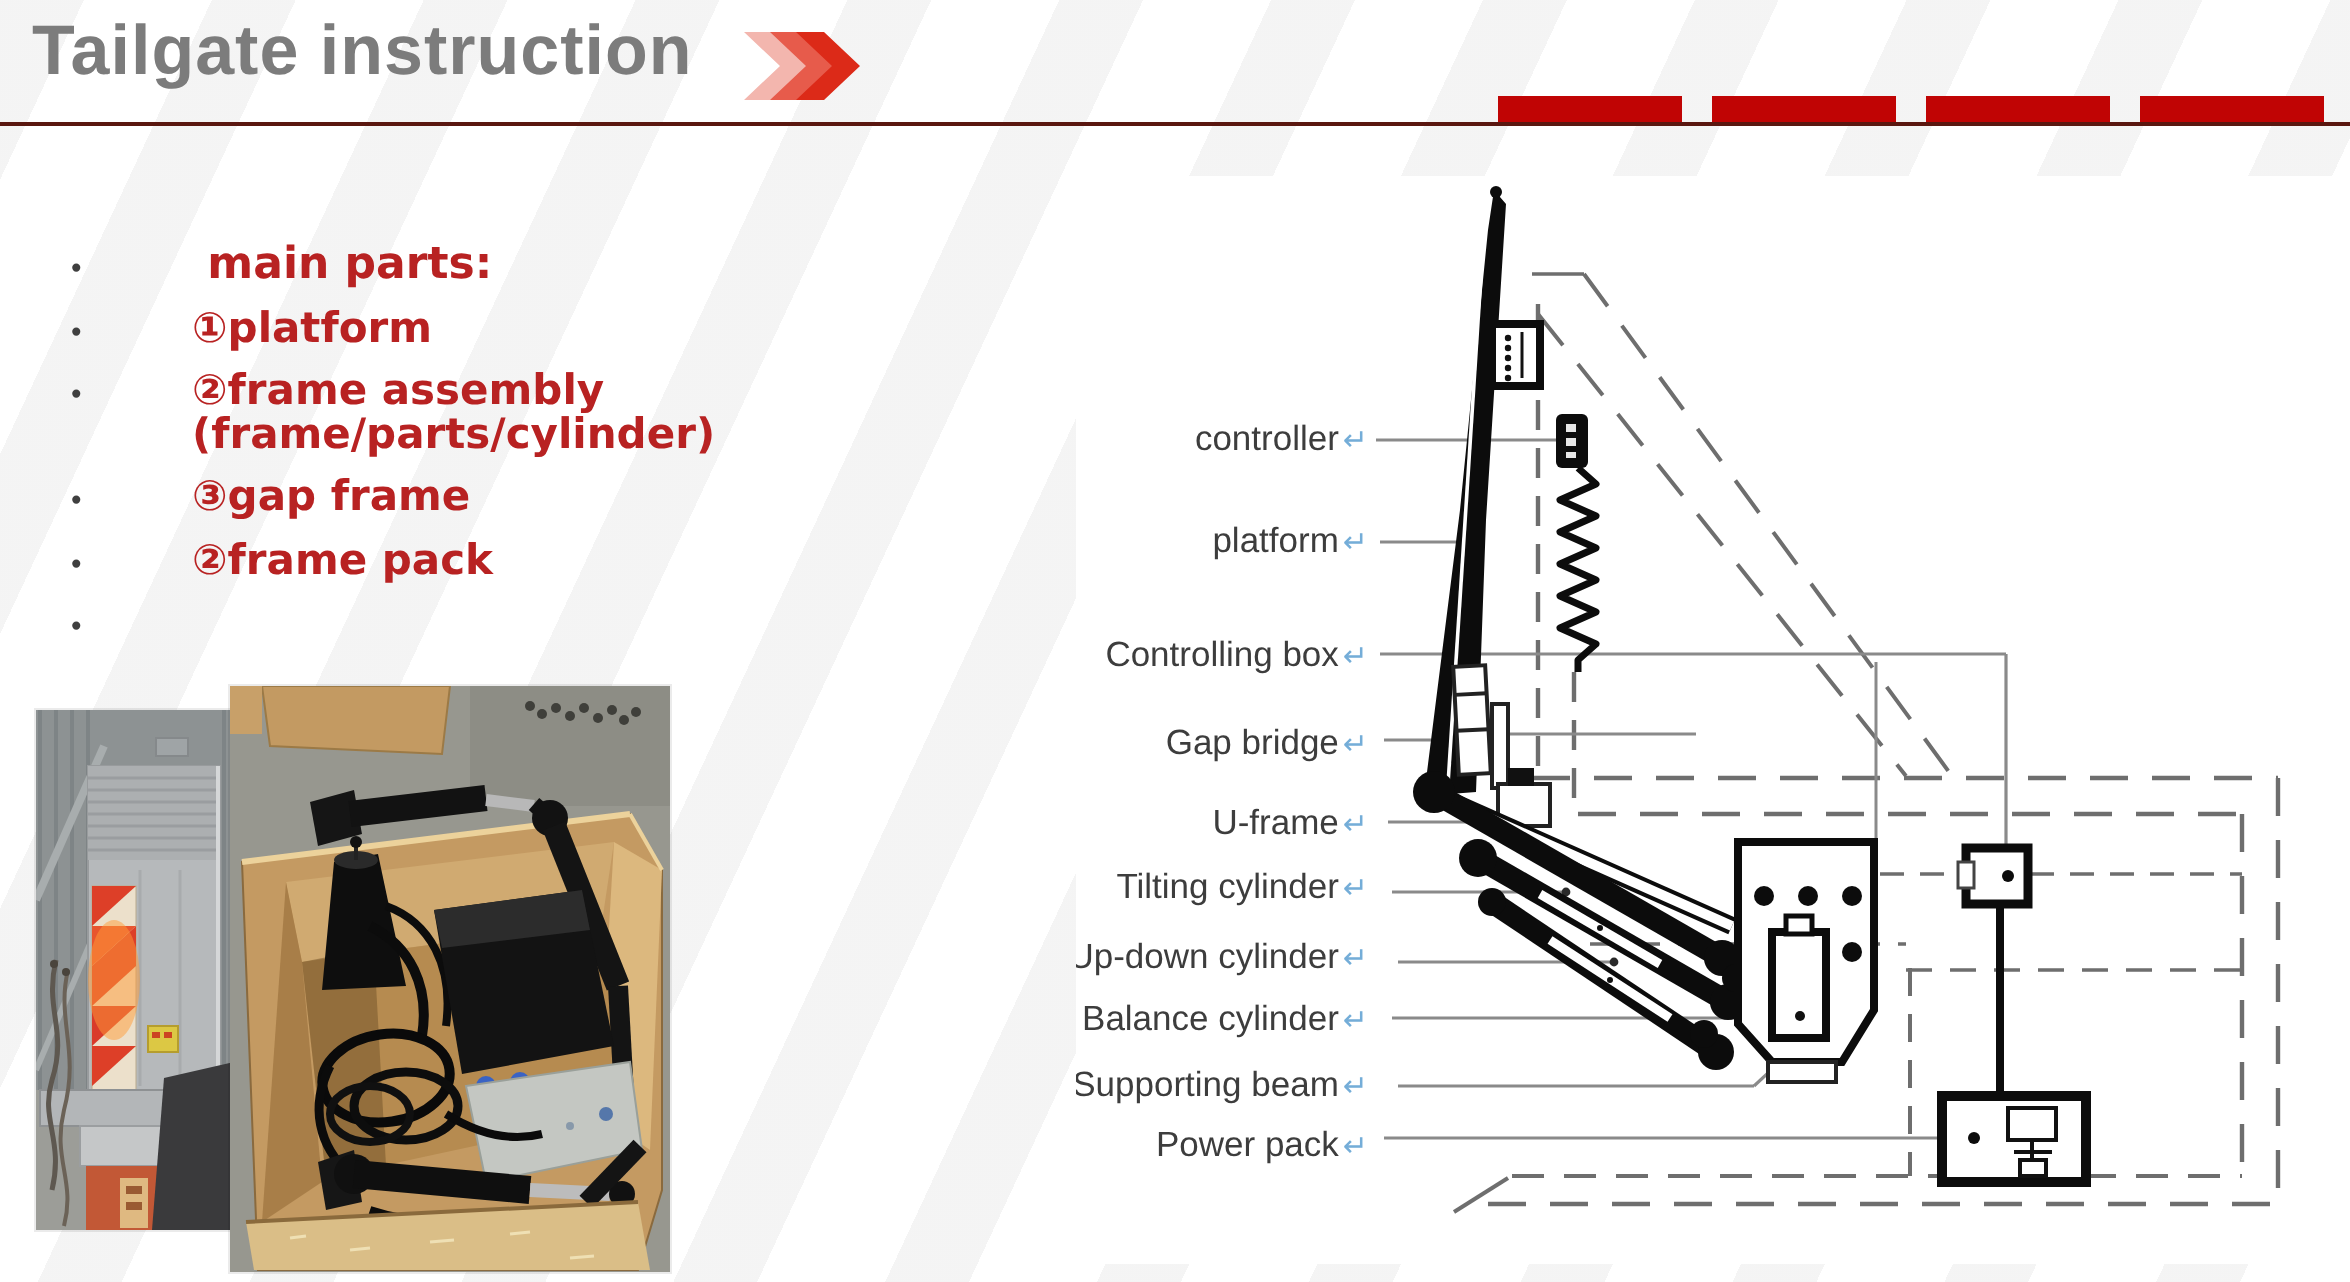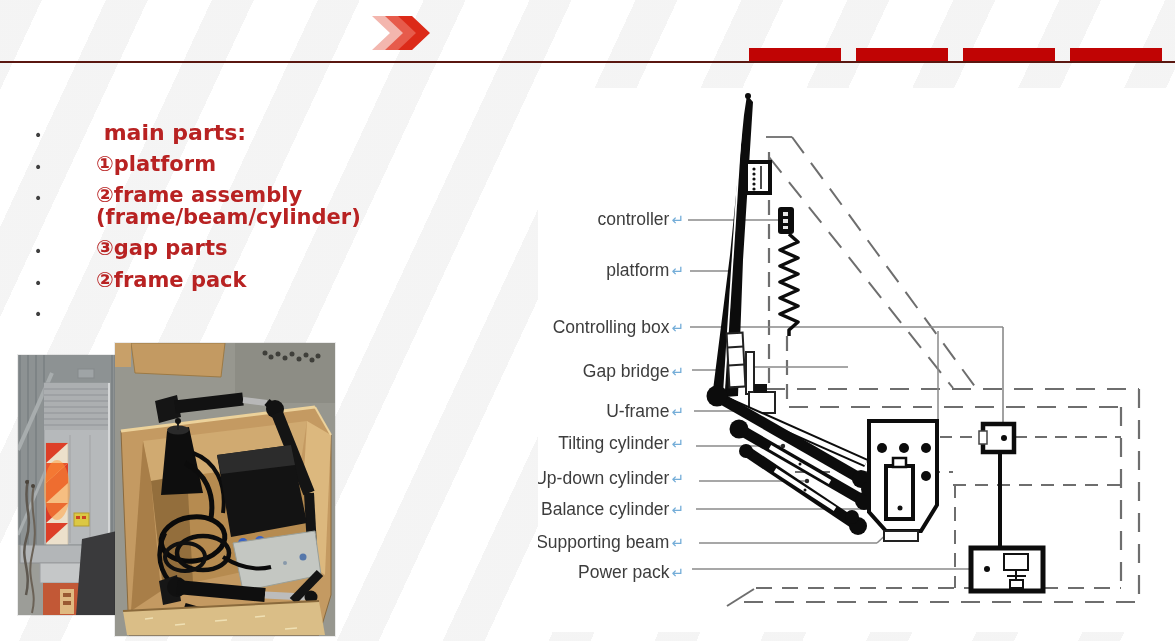--- a/index.html
+++ b/index.html
@@ -22,36 +22,37 @@
   .photo.p2{left:115px;top:343px;width:220px;height:293px;z-index:3;}
   svg text.dlabel{font-size:17.5px;fill:#3d3d3d;font-family:"Liberation Sans",sans-serif;}
   svg tspan.ret{fill:#74add8;font-size:15px;font-family:"DejaVu Sans",sans-serif;}
 </style>
 </head>
 <body>
 
 <div class="slide">
   <div class="stripes"></div>
 
+  <h1 class="title">Tailgate instruction</h1>
   <svg class="chevrons" width="64" height="36" viewBox="0 0 64 36">
     <polygon points="0,0 14,0 32,17 14,34 0,34 18,17" fill="#f3b6ae"></polygon>
     <polygon points="13,0 27,0 45,17 27,34 13,34 31,17" fill="#e75b4b"></polygon>
     <polygon points="26,0 40,0 58,17 40,34 26,34 44,17" fill="#dc2a18"></polygon>
   </svg>
   <div class="underline"></div>
   <span class="bar b1"></span>
   <span class="bar b2"></span>
   <span class="bar b3"></span>
   <span class="bar b4"></span>
 
   <ul class="parts">
     <li><span class="dot">•</span><span class="btxt"> main parts:</span></li>
     <li><span class="dot">•</span><span class="btxt">①platform</span></li>
-    <li><span class="dot">•</span><span class="btxt">②frame assembly  (frame/beam/cylinder)</span></li>
-    <li><span class="dot">•</span><span class="btxt">③gap parts</span></li>
+    <li><span class="dot">•</span><span class="btxt">②frame assembly  (frame/parts/cylinder)</span></li>
+    <li><span class="dot">•</span><span class="btxt">③gap frame</span></li>
     <li><span class="dot">•</span><span class="btxt">②frame pack</span></li>
     <li><span class="dot">•</span></li>
   </ul>
 
   <div class="diagram-wrap">
     <svg width="637" height="544" viewBox="538 88 637 544">
       <rect x="538" y="88" width="637" height="544" fill="#ffffff"></rect>
 
       <g stroke="#6e6e6e" fill="none">
         <line x1="766" y1="137" x2="792" y2="137" stroke-width="1.8"></line>

